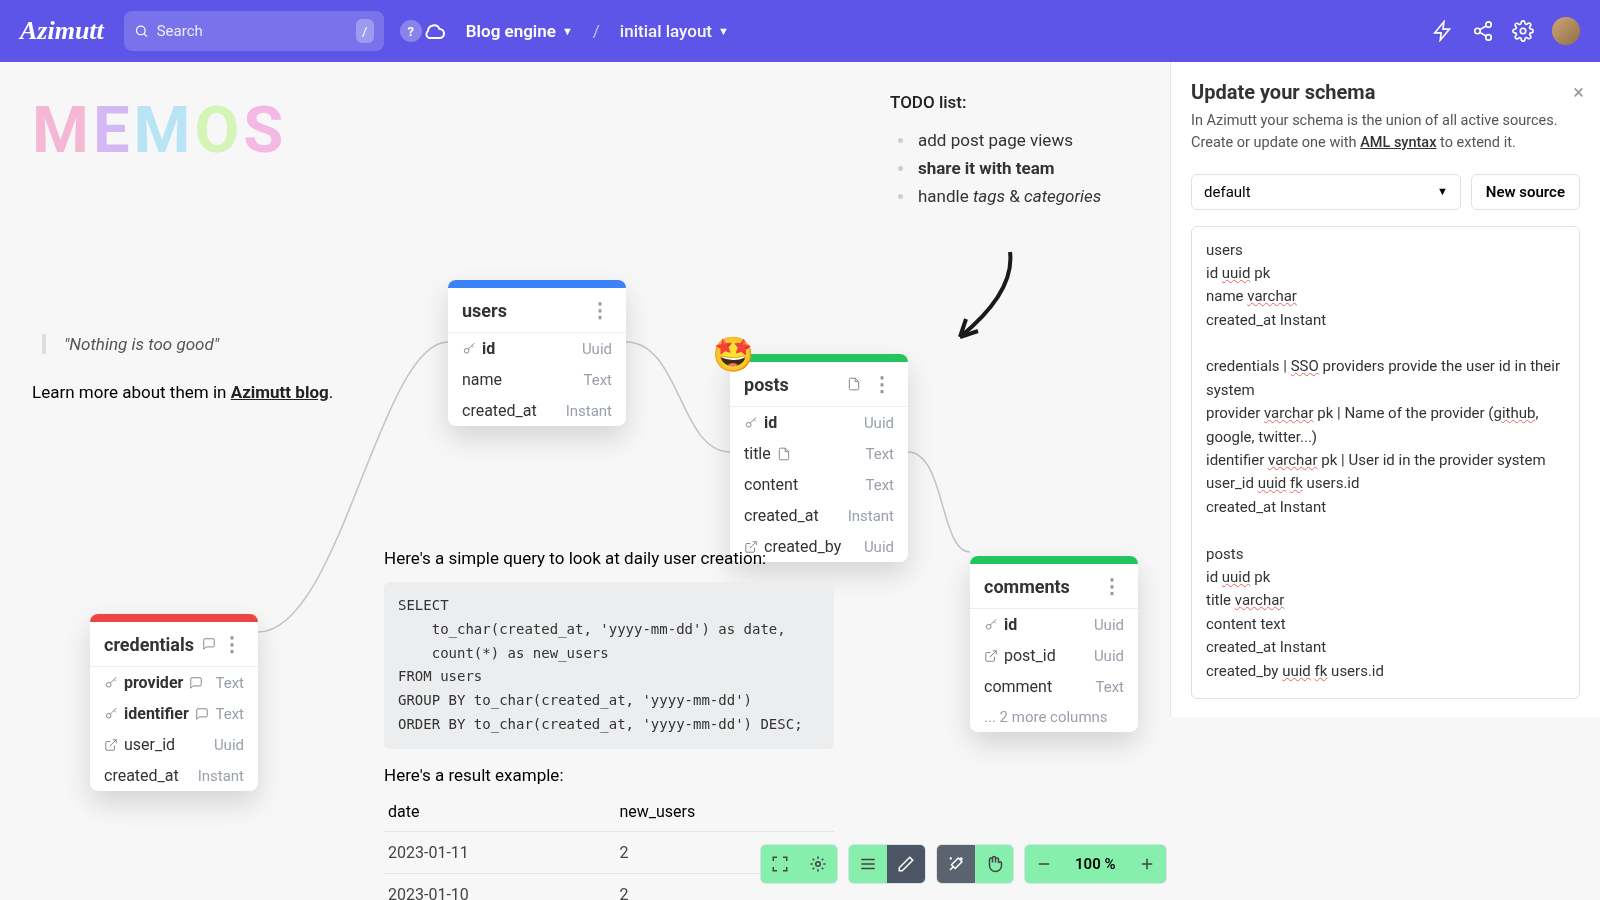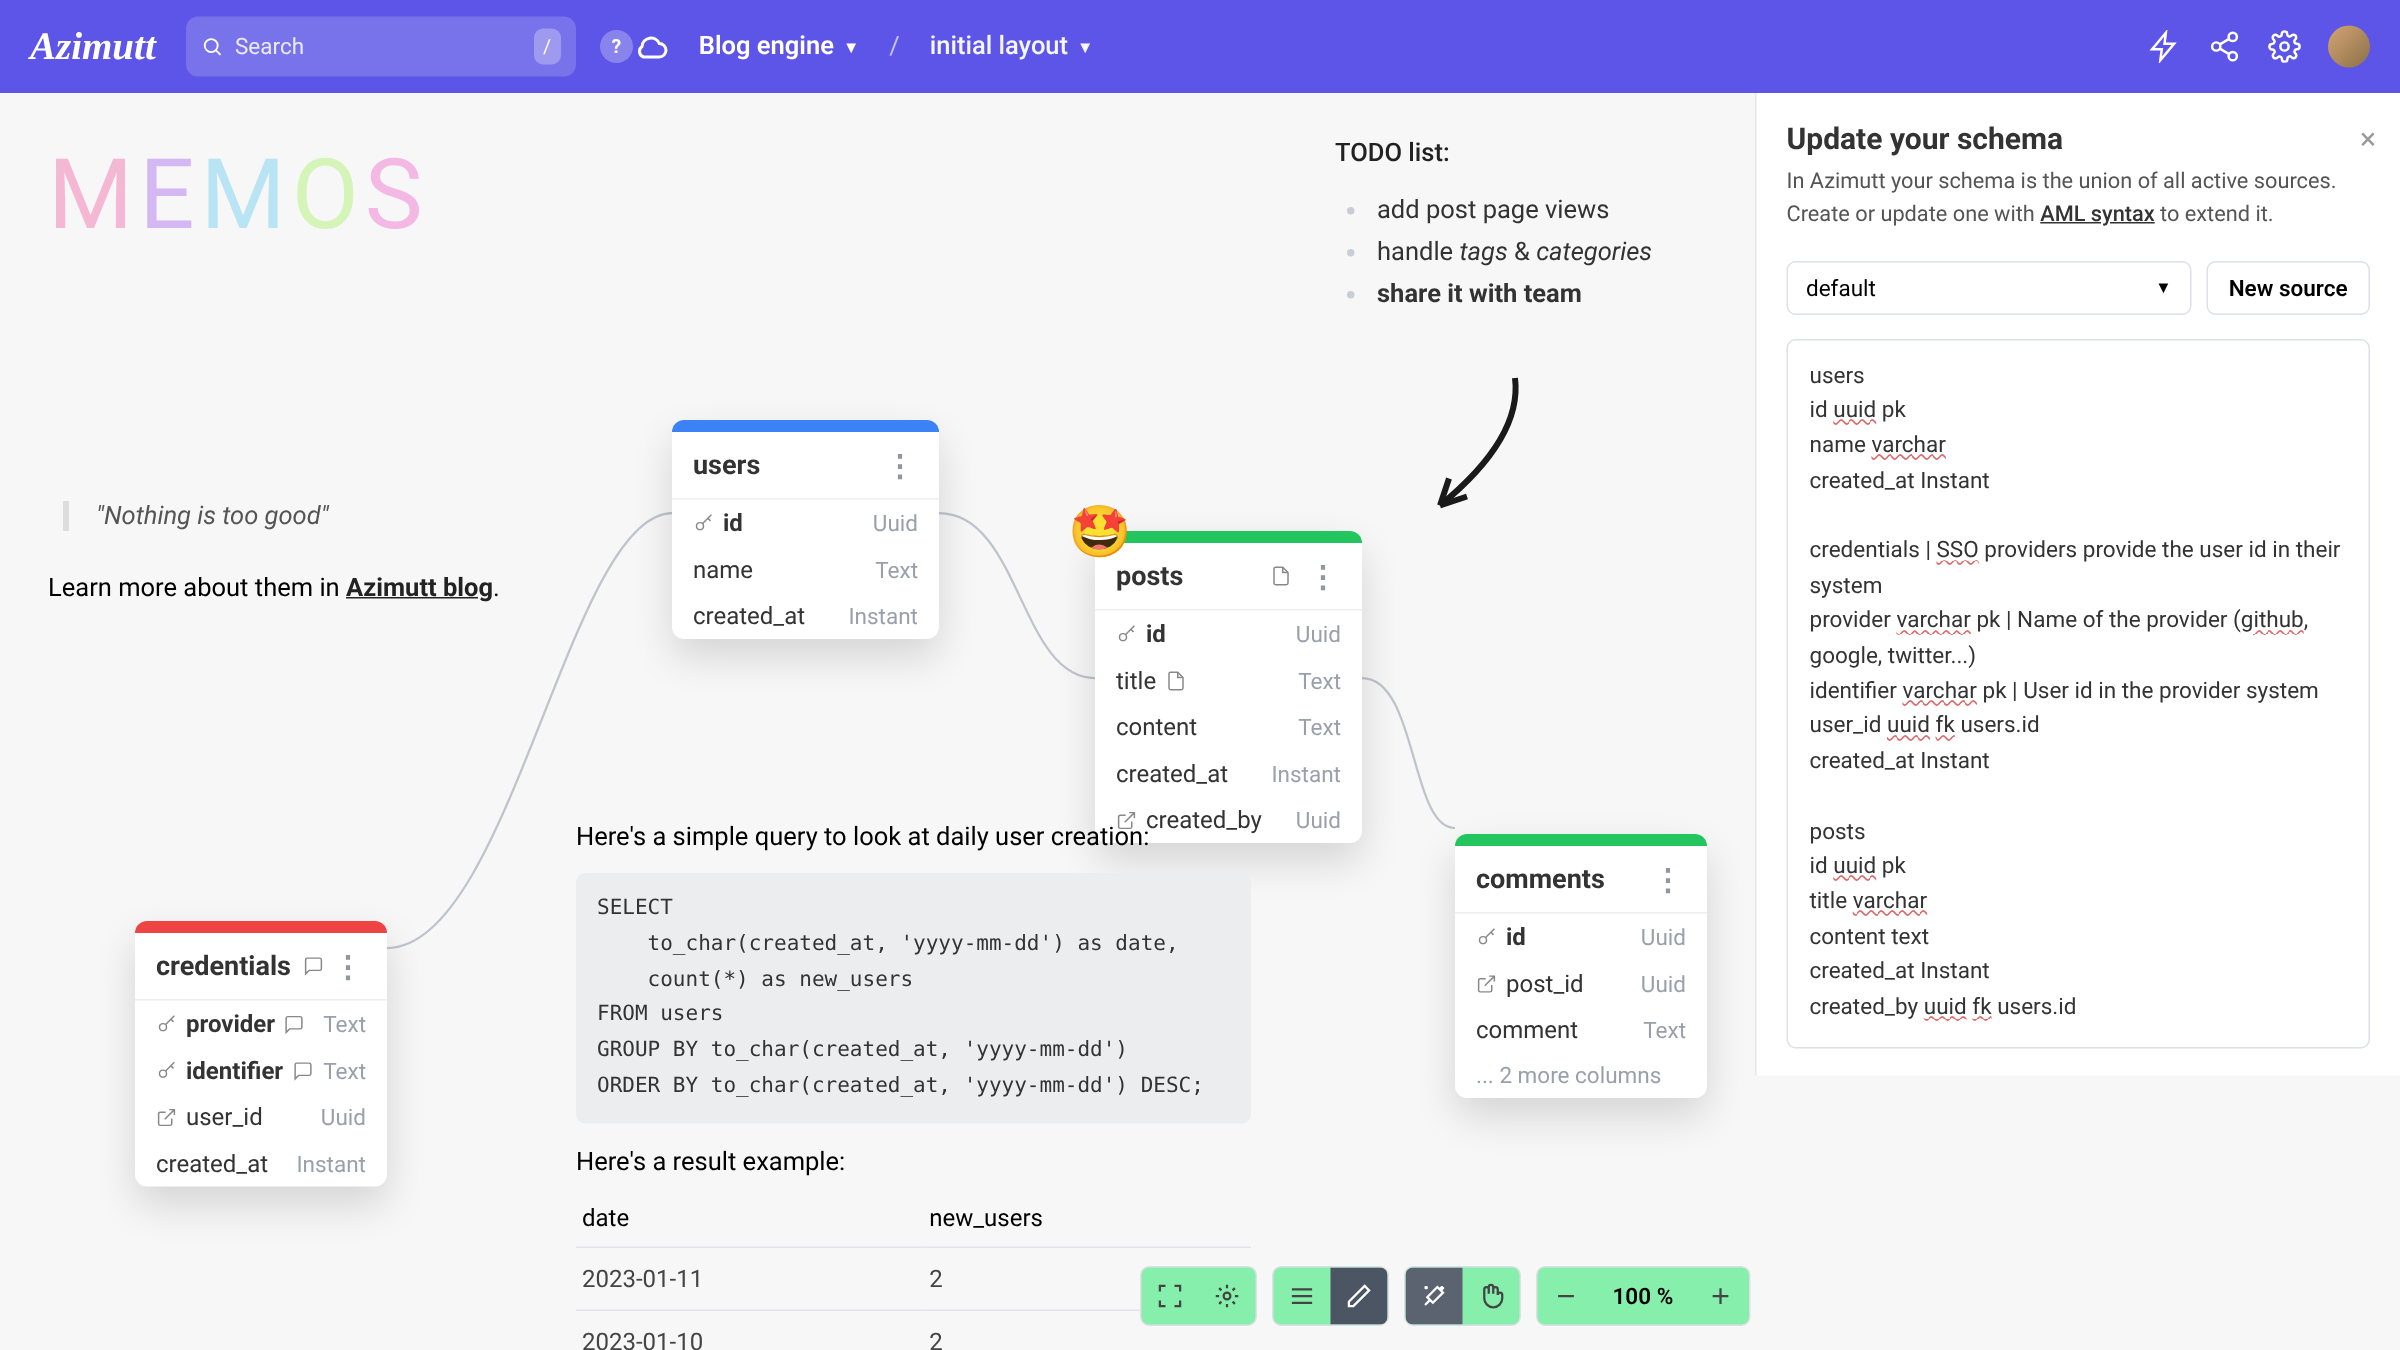--- a/index.html
+++ b/index.html
@@ -13,21 +13,21 @@
 .help-ico{margin-left:16px;width:22px;height:22px;border-radius:50%;background:rgba(255,255,255,.28);display:flex;align-items:center;justify-content:center;font-size:13px;font-weight:700}
 .center-nav{flex:1;display:flex;justify-content:flex-start;align-items:center;gap:20px;font-size:17px;font-weight:600}
 .nav-item{display:flex;align-items:center;gap:6px;cursor:pointer}
 .nav-sep{opacity:.65;font-weight:400}
 .nav-sub{opacity:.95;font-weight:500}
 .right-icons{display:flex;align-items:center;gap:18px}
 .right-icons svg{width:22px;height:22px;fill:none;stroke:#fff;stroke-width:1.8}
 .avatar{width:28px;height:28px;border-radius:50%;background:linear-gradient(135deg,#d4a574,#8b6f47)}
 
 .canvas{position:absolute;left:0;top:62px;width:1170px;height:838px}
-.memos-img{position:absolute;left:32px;top:30px;font-size:65px;font-weight:400;letter-spacing:4px;font-family:"Comic Sans MS",cursive}
+.memos-img{position:absolute;left:32px;top:30px;font-size:65px;font-weight:700;letter-spacing:4px;font-family:"Comic Sans MS",cursive}
 .memos-img span:nth-child(1){color:#f4b8d4}
 .memos-img span:nth-child(2){color:#d4b8f4}
 .memos-img span:nth-child(3){color:#b8e4f4}
 .memos-img span:nth-child(4){color:#d4f4b8}
 .memos-img span:nth-child(5){color:#f4b8e4}
 .intro{position:absolute;left:32px;top:200px;font-size:17px;color:#222;line-height:1.5;max-width:330px}
 .quote{position:absolute;left:42px;top:272px;border-left:4px solid #ddd;padding-left:18px;font-style:italic;color:#555;font-size:17px}
 .learn{position:absolute;left:32px;top:320px;font-size:17px}
 .learn a{color:#222;font-weight:700;text-decoration:underline}
 
@@ -144,22 +144,22 @@
 
 <div class="canvas">
   <div class="memos-img" id="memos-title"><span>M</span><span>E</span><span>M</span><span>O</span><span>S</span></div>
   <div class="quote">"Nothing is too good"</div>
   <div class="learn"><span>Learn more about them in </span><a>Azimutt blog</a>.</div>
 
   <div class="todo">
     <div class="todo-title">TODO list:</div>
     <ul id="todo-list">
         <li>add post page views</li>
+        <li><b>share it with team</b></li>
         <li>handle <em>tags</em> &amp; <em>categories</em></li>
-        <li><b>share it with team</b></li>
       </ul>
   </div>
 
   <svg class="arrow" viewBox="0 0 120 120">
       <path d="M90 10 Q 95 50 40 95" fill="none" stroke="#1a1a1a" stroke-width="4"></path>
       <path d="M40 95 l 18 -6 M40 95 l 6 -18" fill="none" stroke="#1a1a1a" stroke-width="4"></path>
     </svg>
 
   <svg class="edges">
     <path d="M 258 570 C 340 570 380 280 448 280" fill="none" stroke="#bfc3cc" stroke-width="1.5"></path>

